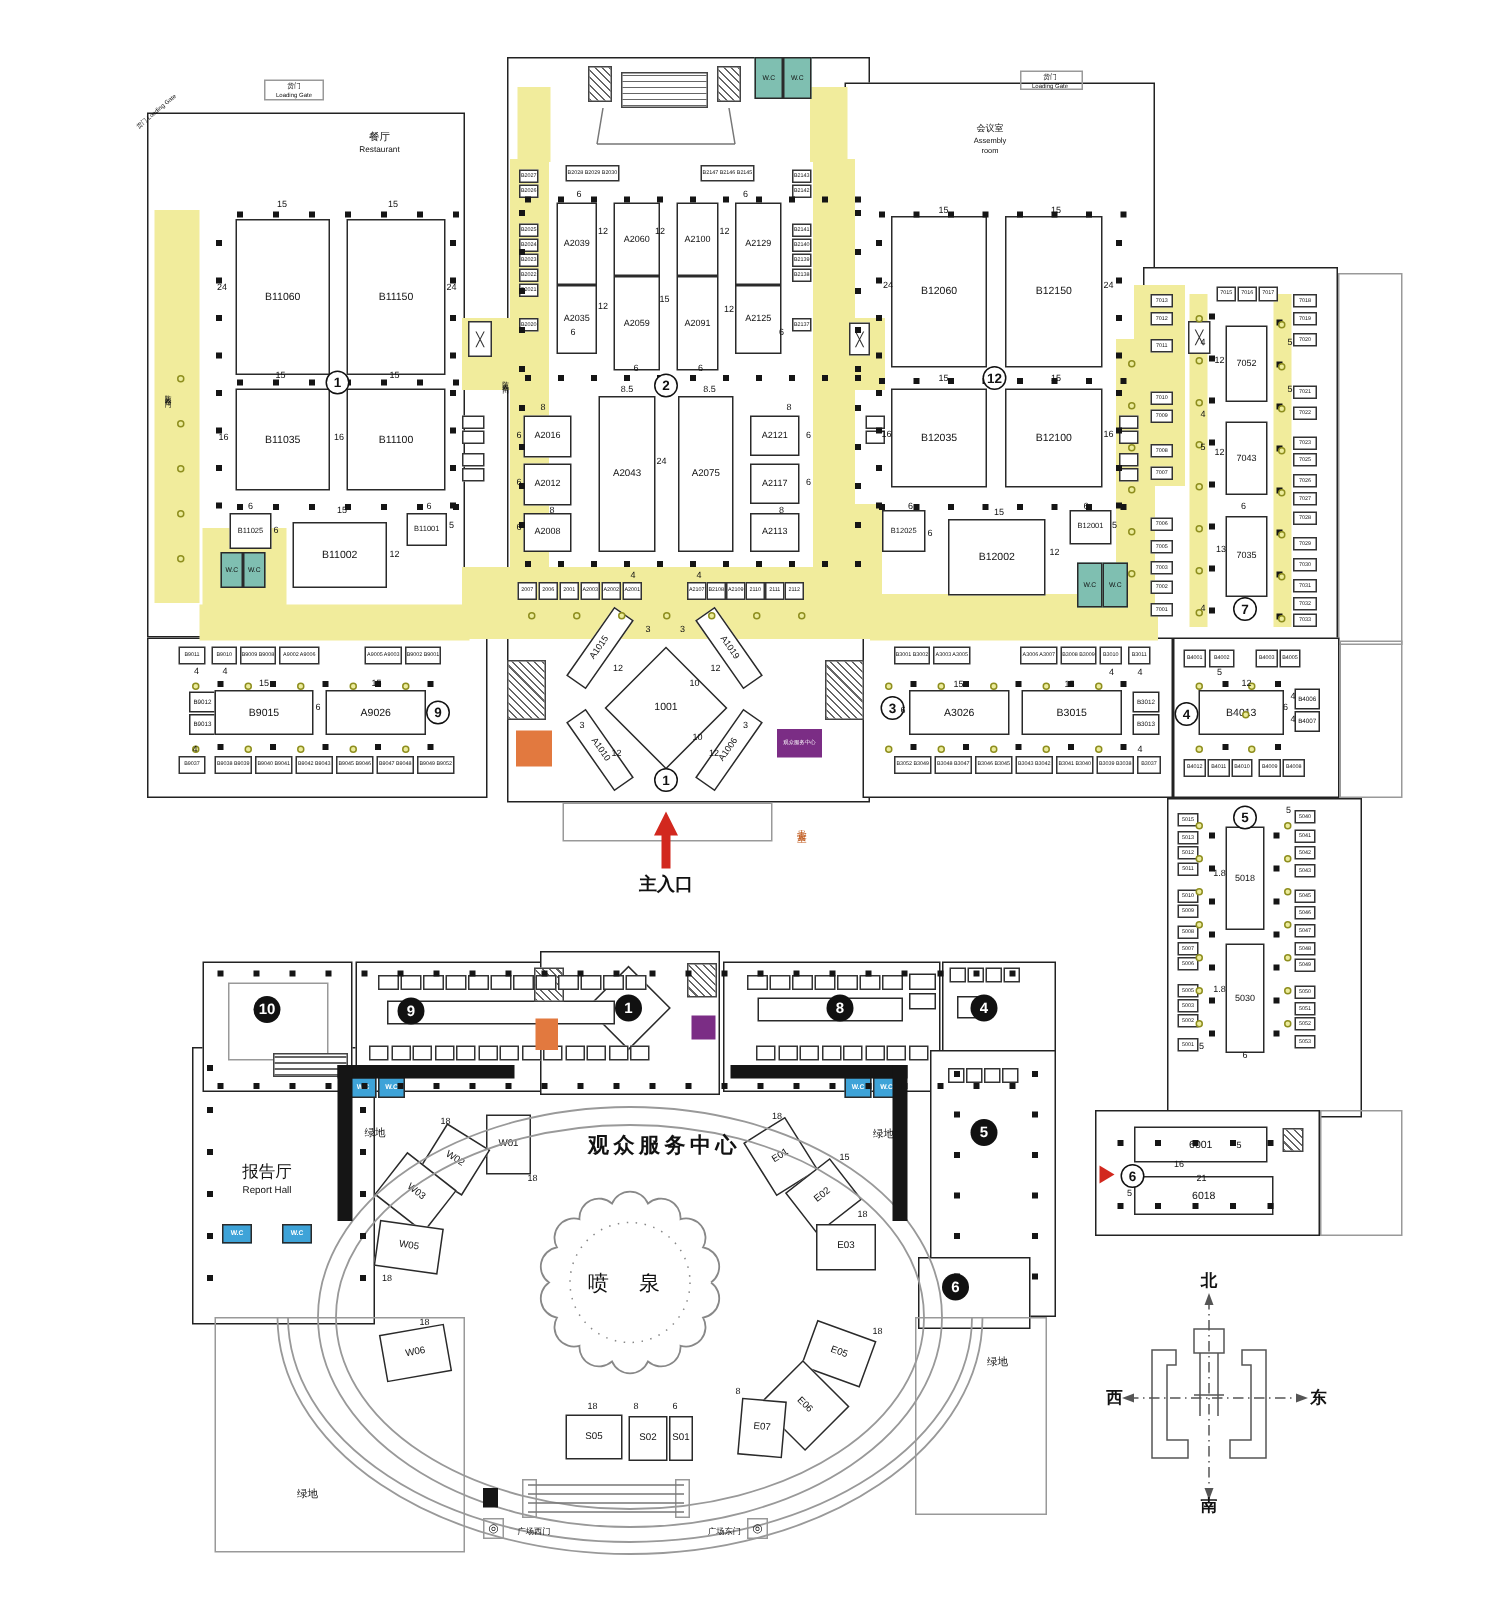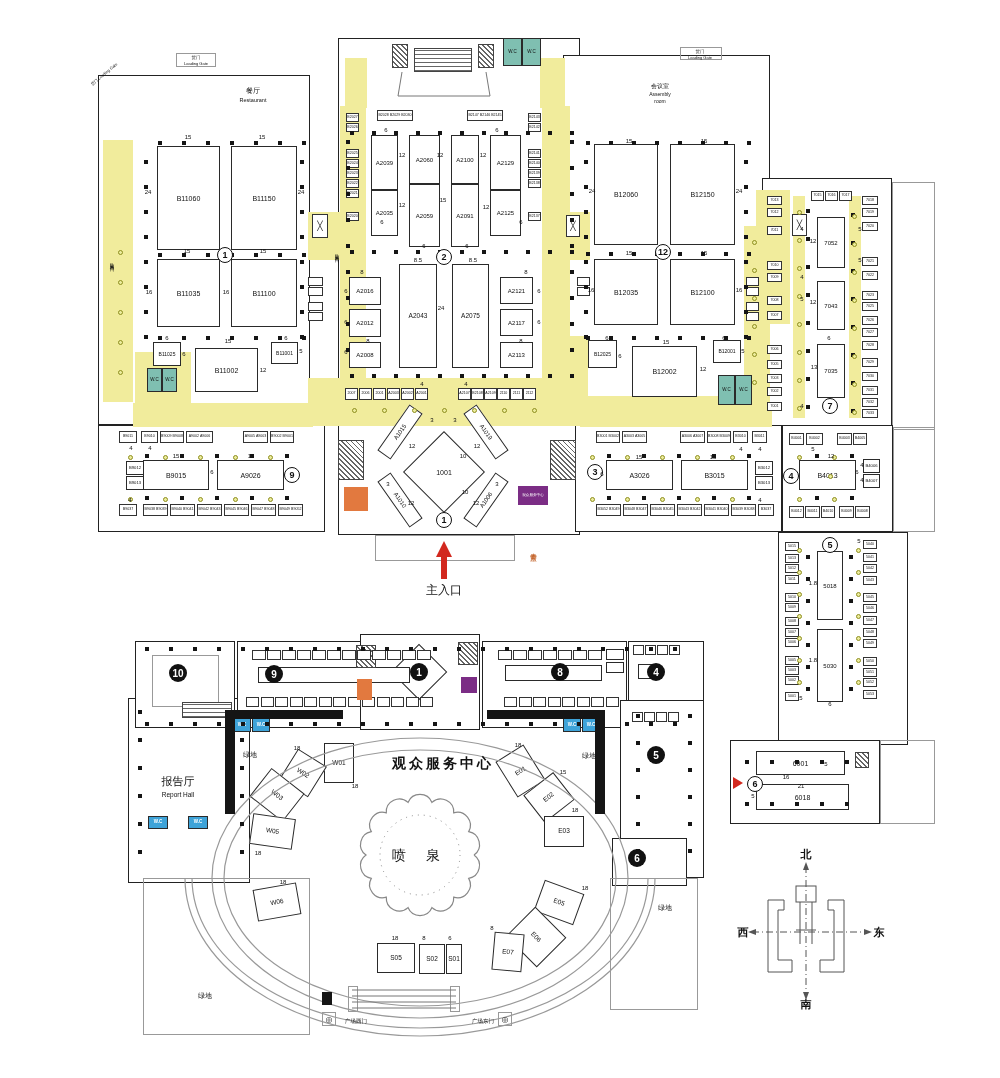--- a/index.html
+++ b/index.html
@@ -366,21 +366,21 @@
     <div class="abs lbl" style="left: 196px; top: 63px; font-size: 4px;">Loading Gate</div>
     <div class="abs lbl" style="left: 104px; top: 74px; font-size: 4px; transform: translate(-50%, -50%) rotate(-40deg);">货门 Loading Gate</div>
     <div class="abs lbl" style="left: 700px; top: 51px; font-size: 4.5px;">货门</div>
     <div class="abs lbl" style="left: 700px; top: 57px; font-size: 4px;">Loading Gate</div>
     <div class="abs lbl" style="left: 660px; top: 86px; font-size: 6px;">会议室</div>
     <div class="abs lbl" style="left: 660px; top: 94px; font-size: 5px;">Assembly</div>
     <div class="abs lbl" style="left: 660px; top: 101px; font-size: 5px;">room</div>
     <div class="abs lbl vert" style="left: 112px; top: 262px; font-size: 4.5px;">防火卷帘门</div>
     <div class="abs lbl vert" style="left: 337px; top: 253px; font-size: 4.5px;">防火卷帘门</div>
     <div class="abs lbl" style="left: 444px; top: 472px; font-size: 7px;">1001</div>
-    <div class="abs lbl" style="left: 444px; top: 590px; font-size: 12px; font-weight: normal;">主入口</div>
+    <div class="abs lbl" style="left: 444px; top: 590px; font-size: 12px; font-weight: bold;">主入口</div>
     <div class="abs lbl vert" style="left: 533px; top: 549px; font-size: 6.5px; color: rgb(192, 90, 30);">贵宾室</div>
     <div class="abs lbl" style="left: 443px; top: 764px; font-size: 14px; font-weight: bold; letter-spacing: 3px;">观众服务中心</div>
     <div class="abs lbl" style="left: 420px; top: 856px; font-size: 14px; letter-spacing: 8px;">喷 泉</div>
     <div class="abs lbl" style="left: 250px; top: 755px; font-size: 7px;">绿地</div>
     <div class="abs lbl" style="left: 589px; top: 756px; font-size: 7px;">绿地</div>
     <div class="abs lbl" style="left: 665px; top: 908px; font-size: 7px;">绿地</div>
     <div class="abs lbl" style="left: 205px; top: 996px; font-size: 7px;">绿地</div>
     <div class="abs lbl" style="left: 178px; top: 781px; font-size: 11px;">报告厅</div>
     <div class="abs lbl" style="left: 178px; top: 794px; font-size: 6.5px;">Report Hall</div>
     <div class="abs lbl" style="left: 356px; top: 1021px; font-size: 5.5px;">广场西门</div>

